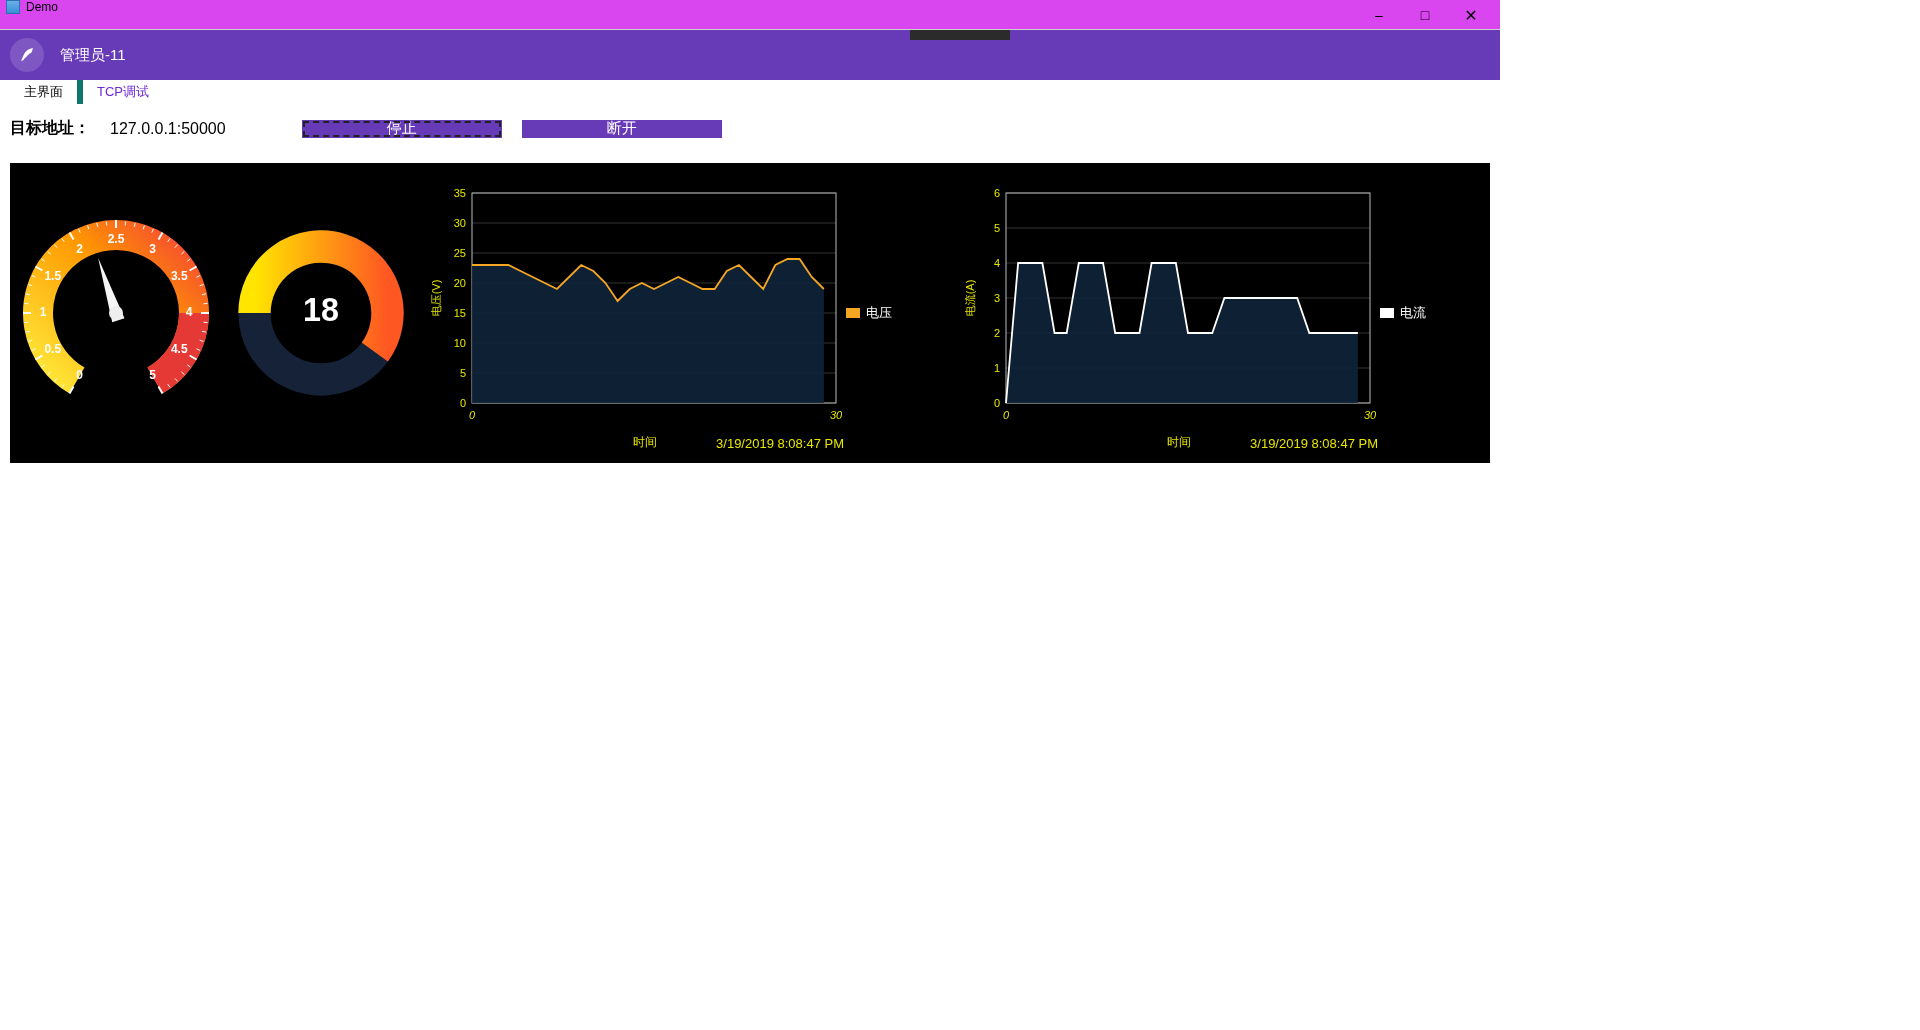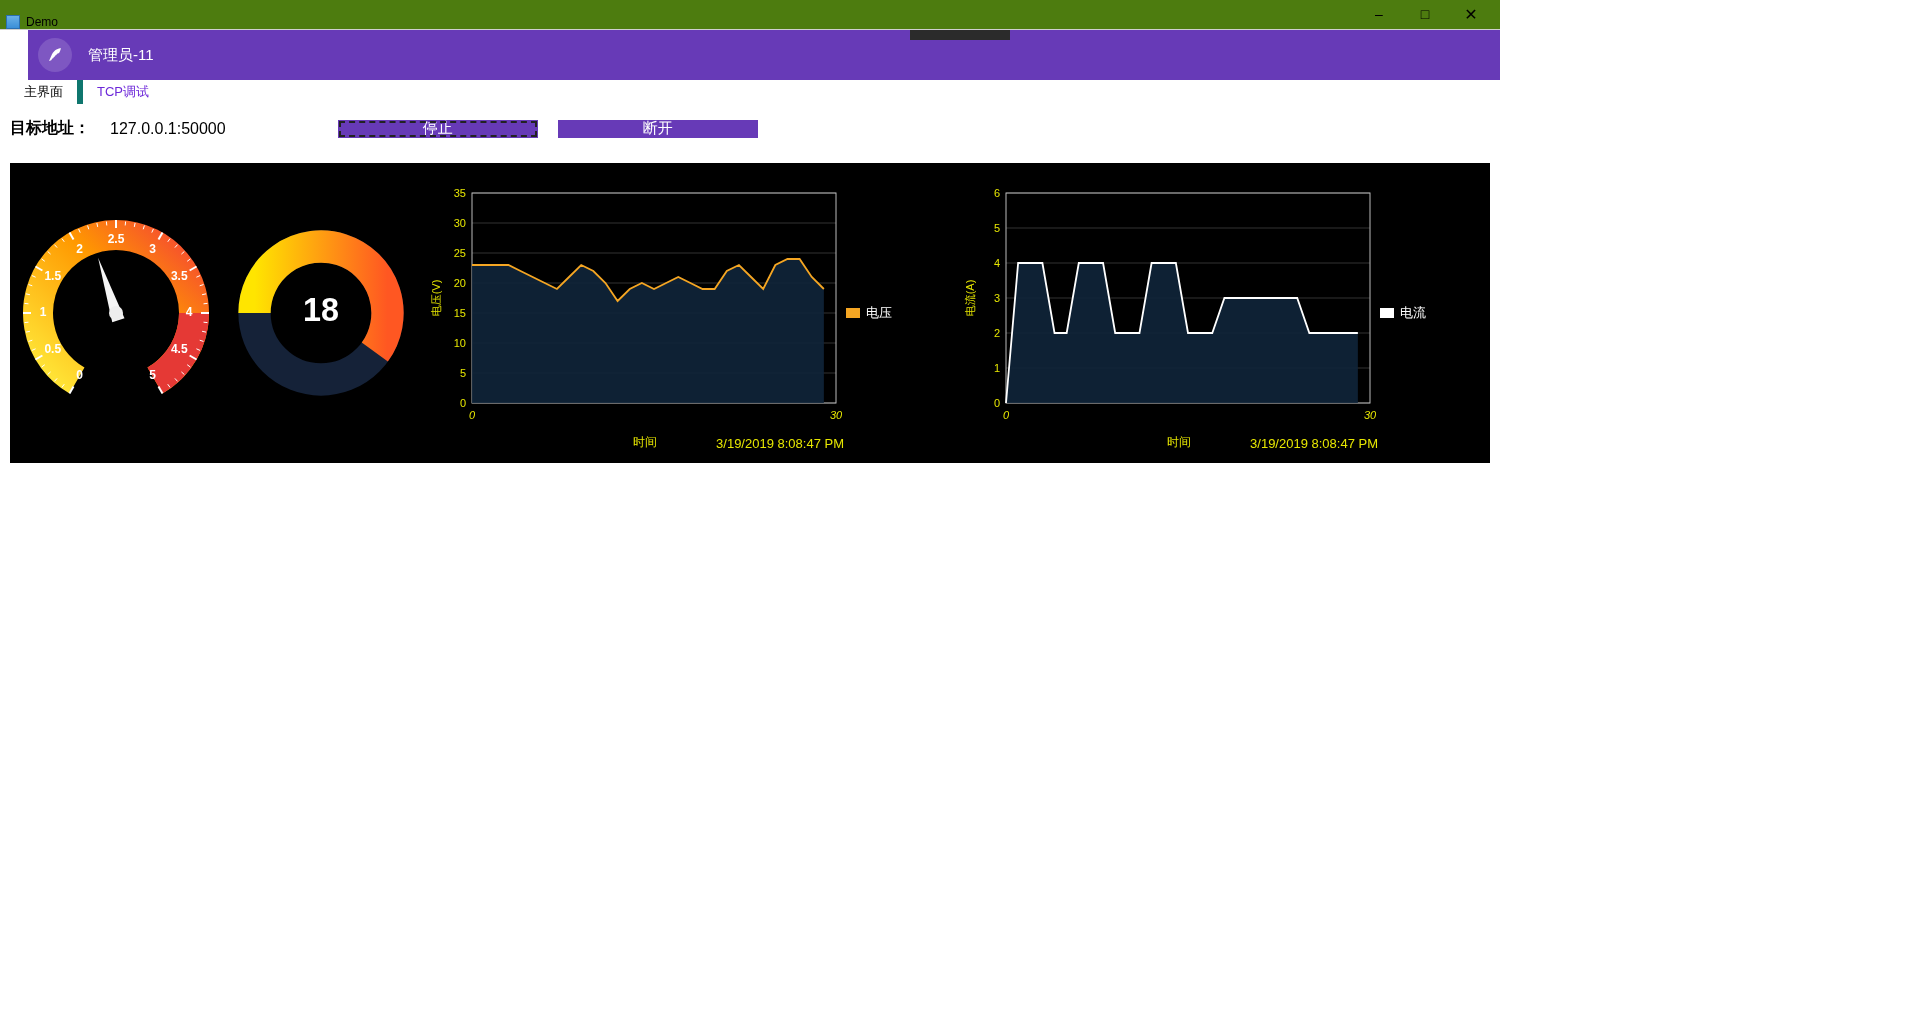--- a/index.html
+++ b/index.html
@@ -1,39 +1,39 @@
 <!DOCTYPE html>
 <html><head>
 <meta charset="utf-8">
 <style>
   * { box-sizing: border-box; margin: 0; padding: 0; }
   html, body { width: 1500px; height: 800px; font-family: "Microsoft YaHei", "Segoe UI", sans-serif; background: #fff; overflow: hidden; }
   
-  .titlebar { height: 30px; width: 100%; border-bottom: 1px solid #cfcfcf; display: flex; align-items: flex-end; padding: 0 6px; font-size: 12px; background: #4d7c0f; }
+  .titlebar { height: 30px; width: 100%; border-bottom: 1px solid #cfcfcf; display: flex; align-items: flex-start; padding: 0 6px; font-size: 12px; background: #d946ef; }
   .titlebar .ico { width: 14px; height: 14px; border: 1px solid #2a6fb0; display: inline-block; margin-right: 6px; background: linear-gradient(#6ab0e6,#3a8fd8); }
   .titlebar .title { flex: 0 0 auto; }
   .titlebar .spacer { flex: 1 1 auto; }
   .titlebar .winbtn { width: 46px; height: 30px; display: flex; align-items: center; justify-content: center; font-size: 14px; cursor: default; }
   .titlebar .winbtn.close { font-size: 16px; }
   
   .top-adorner { position: absolute; top: 30px; left: 50%; transform: translateX(-50%); width: 100px; height: 10px; background: #2b2b2b; }
   
-  .header { height: 50px; background: #673AB7; color: #fff; display: flex; align-items: center; padding-left: 10px; font-size: 15px; margin-left: 28px; }
+  .header { height: 50px; background: #673AB7; color: #fff; display: flex; align-items: center; padding-left: 10px; font-size: 15px; }
   .header .logo { width: 34px; height: 34px; border-radius: 50%; background: #7E57C2; display: flex; align-items: center; justify-content: center; margin-right: 16px; }
   .header .logo svg { width: 18px; height: 18px; fill: #fff; }
   
   .tabs { height: 24px; display: flex; align-items: flex-end; padding-left: 10px; font-size: 13px; }
   .tab { padding: 3px 14px; cursor: default; }
   .tab.active { border-right: 6px solid #0f766e; }
   .tab.inactive { color: #6d28d9; }
   
   .content { padding: 14px 10px; }
   .ctrlrow { display: flex; align-items: center; gap: 20px; margin-bottom: 24px; }
   .addr-label { font-size: 16px; font-weight: 700; }
-  .addr-val { font-size: 16px; margin-right: 92px; }
+  .addr-val { font-size: 16px; margin-right: 56px; }
   .btn { width: 200px; height: 18px; background: #673AB7; color: #fff; font-size: 15px; border: none; display: flex; align-items: center; justify-content: center; cursor: default; }
   .btn.focus { outline: 2px dashed #222; outline-offset: -3px; }
   
   .dashboard { background: #000; height: 300px; display: flex; align-items: stretch; padding: 8px 6px; gap: 10px; }
   .panel { position: relative; }
   .gauges { flex: 0 0 400px; display: flex; align-items: center; justify-content: center; gap: 10px; }
   .chart { flex: 1 1 0; display: flex; align-items: center; }
   .chart svg { display: block; }
   .legend { width: 70px; display: flex; align-items: center; gap: 6px; font-size: 13px; color: #fff; }
   .legend .swatch { width: 14px; height: 10px; }

